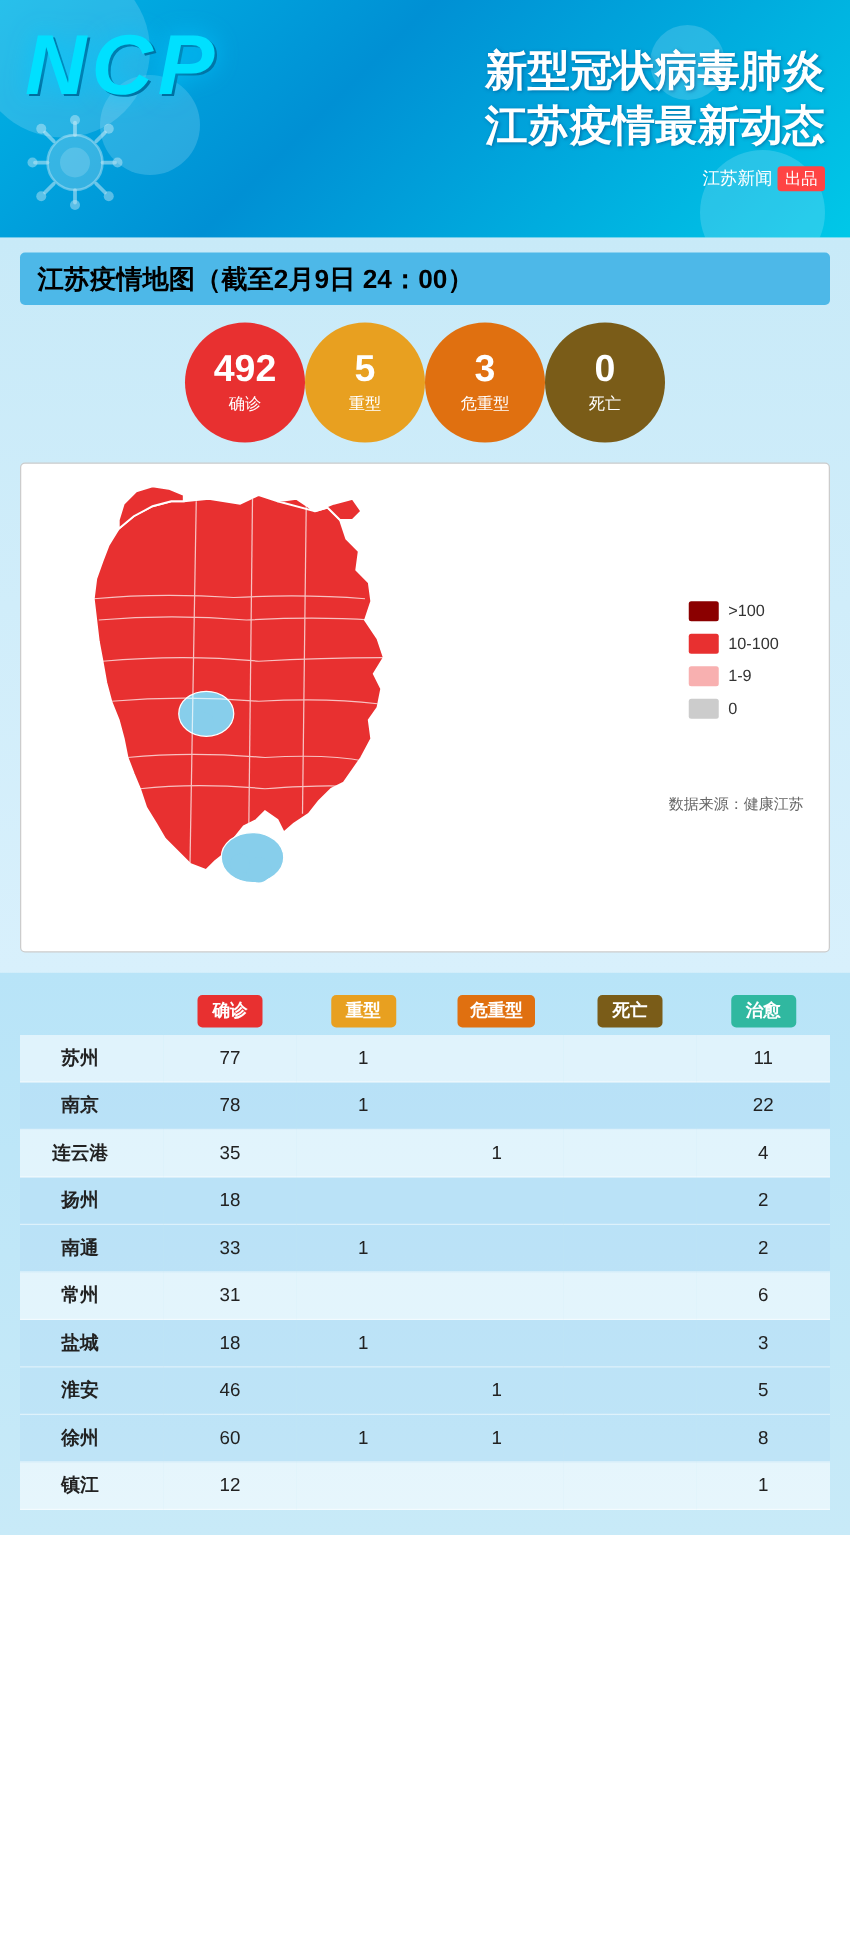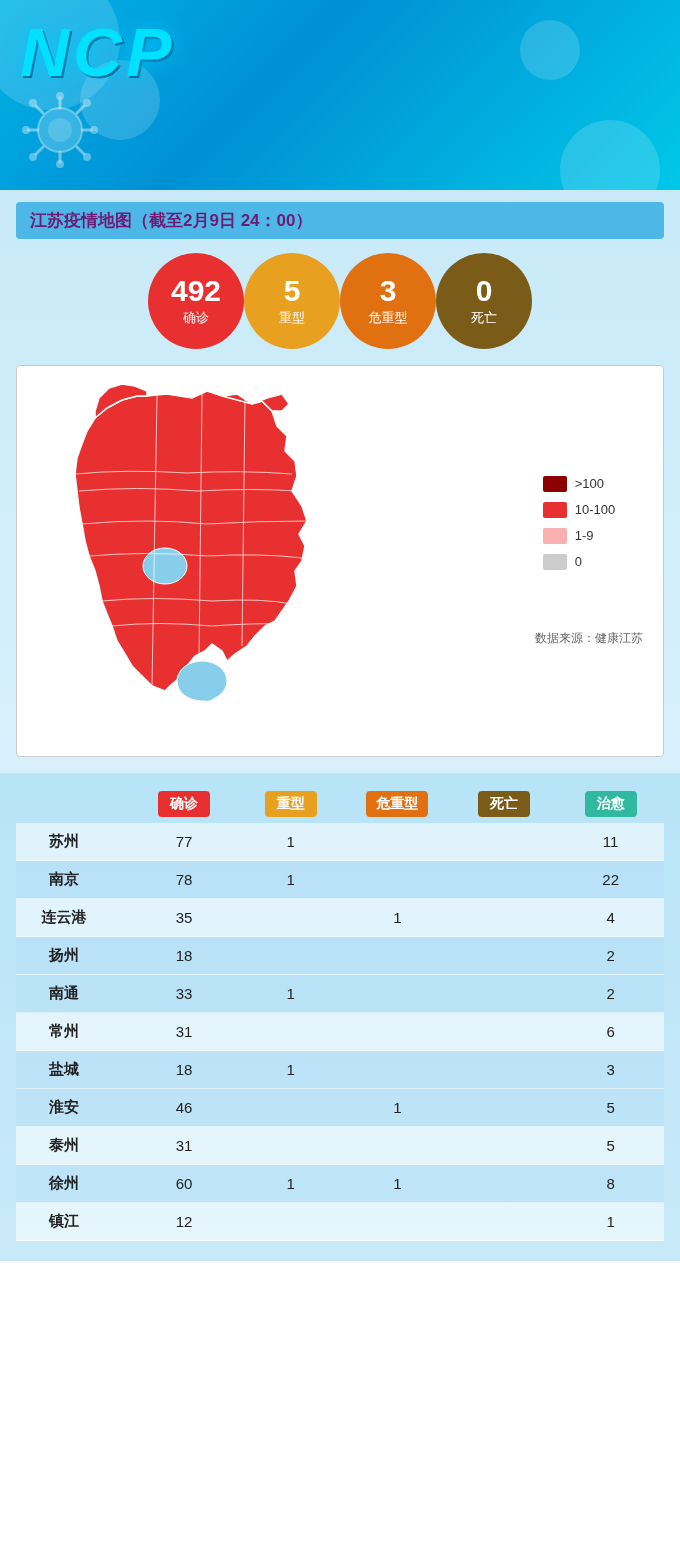--- a/index.html
+++ b/index.html
@@ -74,22 +74,22 @@
       background: rgba(200,240,255,0.2);
     }
 
     
     .map-section {
       background: linear-gradient(180deg, #c8eaf8 0%, #d8f0fc 100%);
       padding: 12px 16px 16px 16px;
     }
     .map-title-bar {
       background: #4db8e8;
-      color: #701a75;
-      font-size: 17px;
+      color: #000000;
+      font-size: 21px;
       font-weight: 600;
       padding: 7px 14px;
       border-radius: 4px;
       margin-bottom: 14px;
     }
 
     
     .stats-row {
       display: flex;
       justify-content: center;
@@ -234,20 +234,27 @@
       <circle cx="13" cy="13" r="4" fill="rgba(255,255,255,0.5)"></circle>
       <line x1="57" y1="57" x2="64" y2="64" stroke="rgba(255,255,255,0.6)" stroke-width="3" stroke-linecap="round"></line>
       <circle cx="67" cy="67" r="4" fill="rgba(255,255,255,0.5)"></circle>
       <line x1="64" y1="16" x2="57" y2="23" stroke="rgba(255,255,255,0.6)" stroke-width="3" stroke-linecap="round"></line>
       <circle cx="67" cy="13" r="4" fill="rgba(255,255,255,0.5)"></circle>
       <line x1="16" y1="64" x2="23" y2="57" stroke="rgba(255,255,255,0.6)" stroke-width="3" stroke-linecap="round"></line>
       <circle cx="13" cy="67" r="4" fill="rgba(255,255,255,0.5)"></circle>
     </svg>
   </div>
 
+  <div class="header-right">
+    <div class="main-title">新型冠状病毒肺炎<br>江苏疫情最新动态</div>
+    <div class="sub-brand">
+      <span class="brand-text">江苏新闻</span>
+      <span class="brand-badge">出品</span>
+    </div>
+  </div>
 </div>
 
 <div class="map-section">
   <div class="map-title-bar">江苏疫情地图（截至2月9日 24：00）</div>
 
   <div class="stats-row">
     <div class="stat-circle circle-red">
       <span class="stat-num">492</span>
       <span class="stat-label">确诊</span>
     </div>
@@ -364,21 +371,21 @@
           <path d="M 75,225 Q 125,220 185,225 Q 235,222 265,228"></path>
           <path d="M 85,250 Q 130,245 185,250 Q 228,247 248,248"></path>
 
           <path d="M 130,20 L 125,310"></path>
           <path d="M 175,18 L 172,285"></path>
           <path d="M 218,22 L 215,270"></path>
         </g>
       </svg>
     </div>
 
-    <div style="display:flex;flex-direction:column;align-items:center;padding-right:10px;">
+    <div style="display:flex;flex-direction:column;align-items:flex-end;padding-right:10px;">
       <div class="map-legend">
         <div class="legend-item">
           <div class="legend-box" style="background:#8b0000;"></div>
           <span>&gt;100</span>
         </div>
         <div class="legend-item">
           <div class="legend-box" style="background:#e83030;"></div>
           <span>10-100</span>
         </div>
         <div class="legend-item">
@@ -484,29 +491,20 @@
         </tr>
         <tr class="row-odd">
           <td class="city-name">淮安</td>
           <td></td>
           <td>46</td>
           <td></td>
           <td>1</td>
           <td></td>
           <td>5</td>
         </tr>
-        <tr class="row-even">
-          <td class="city-name">泰州</td>
-          <td></td>
-          <td>31</td>
-          <td></td>
-          <td></td>
-          <td></td>
-          <td>5</td>
-        </tr>
         <tr class="row-odd">
           <td class="city-name">徐州</td>
           <td></td>
           <td>60</td>
           <td>1</td>
           <td>1</td>
           <td></td>
           <td>8</td>
         </tr>
         <tr class="row-even">

